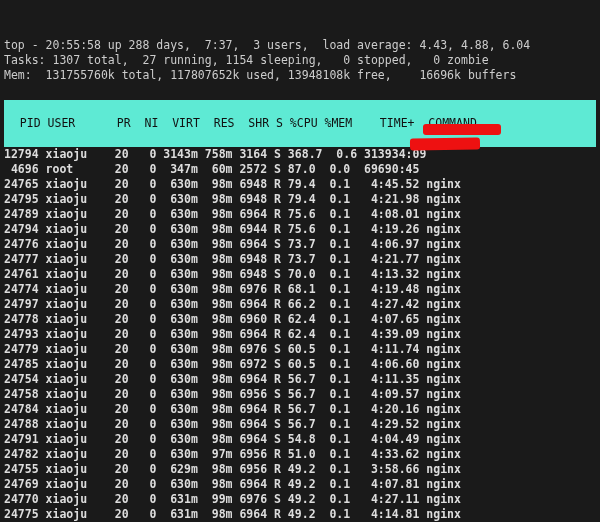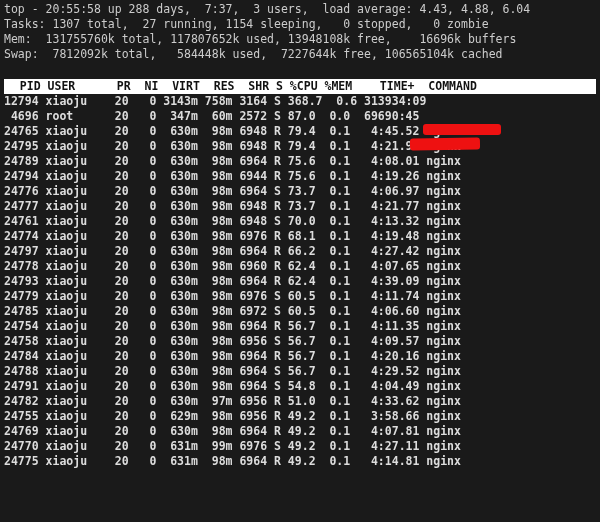--- a/index.html
+++ b/index.html
@@ -6,49 +6,48 @@
   body{
     font-family:"DejaVu Sans Mono","Menlo","Consolas",monospace;
     font-size:11.5px;
     line-height:15px;
     color:#ddd;
     width:600px;
     height:522px;
     overflow:hidden;
     position:relative;
   }
-  .term{padding:2px 4px 0 4px;}
+  .term{padding:2px 4px 0 4px;margin-top:36px;}
   .summary{color:#ccc;}
   .summary div{white-space:pre;}
   .hdr{
-    background:#ffffff;
+    background:#5eead4;
     color:#111;
-    font-weight:bold;
+    font-weight:normal;
     white-space:pre;
-    padding:0 2px;
+    padding:16px 2px;
     margin-top:2px;
   }
   .rows{white-space:pre;}
   .rows div{white-space:pre;font-weight:bold;}
   .redact{
     position:absolute;
     background:#e11;
     border-radius:3px;
     pointer-events:none;
   }
 </style>
 </head>
 <body>
 
 <div class="term">
   <div class="summary">
     <div>top - 20:55:58 up 288 days,  7:37,  3 users,  load average: 4.43, 4.88, 6.04</div>
     <div>Tasks: 1307 total,  27 running, 1154 sleeping,   0 stopped,   0 zombie</div>
     <div>Mem:  131755760k total, 117807652k used, 13948108k free,    16696k buffers</div>
-    <div>Swap:  7812092k total,   584448k used,  7227644k free, 106565104k cached</div>
   </div>
   <div>&nbsp;</div>
   <div class="hdr">  PID USER      PR  NI  VIRT  RES  SHR S %CPU %MEM    TIME+  COMMAND           </div>
   <div class="rows" id="rows"><div>12794 xiaoju    20   0 3143m 758m 3164 S 368.7  0.6 313934:09 </div><div> 4696 root      20   0  347m  60m 2572 S 87.0  0.0  69690:45 </div><div>24765 xiaoju    20   0  630m  98m 6948 R 79.4  0.1   4:45.52 nginx</div><div>24795 xiaoju    20   0  630m  98m 6948 R 79.4  0.1   4:21.98 nginx</div><div>24789 xiaoju    20   0  630m  98m 6964 R 75.6  0.1   4:08.01 nginx</div><div>24794 xiaoju    20   0  630m  98m 6944 R 75.6  0.1   4:19.26 nginx</div><div>24776 xiaoju    20   0  630m  98m 6964 S 73.7  0.1   4:06.97 nginx</div><div>24777 xiaoju    20   0  630m  98m 6948 R 73.7  0.1   4:21.77 nginx</div><div>24761 xiaoju    20   0  630m  98m 6948 S 70.0  0.1   4:13.32 nginx</div><div>24774 xiaoju    20   0  630m  98m 6976 R 68.1  0.1   4:19.48 nginx</div><div>24797 xiaoju    20   0  630m  98m 6964 R 66.2  0.1   4:27.42 nginx</div><div>24778 xiaoju    20   0  630m  98m 6960 R 62.4  0.1   4:07.65 nginx</div><div>24793 xiaoju    20   0  630m  98m 6964 R 62.4  0.1   4:39.09 nginx</div><div>24779 xiaoju    20   0  630m  98m 6976 S 60.5  0.1   4:11.74 nginx</div><div>24785 xiaoju    20   0  630m  98m 6972 S 60.5  0.1   4:06.60 nginx</div><div>24754 xiaoju    20   0  630m  98m 6964 R 56.7  0.1   4:11.35 nginx</div><div>24758 xiaoju    20   0  630m  98m 6956 S 56.7  0.1   4:09.57 nginx</div><div>24784 xiaoju    20   0  630m  98m 6964 R 56.7  0.1   4:20.16 nginx</div><div>24788 xiaoju    20   0  630m  98m 6964 S 56.7  0.1   4:29.52 nginx</div><div>24791 xiaoju    20   0  630m  98m 6964 S 54.8  0.1   4:04.49 nginx</div><div>24782 xiaoju    20   0  630m  97m 6956 R 51.0  0.1   4:33.62 nginx</div><div>24755 xiaoju    20   0  629m  98m 6956 R 49.2  0.1   3:58.66 nginx</div><div>24769 xiaoju    20   0  630m  98m 6964 R 49.2  0.1   4:07.81 nginx</div><div>24770 xiaoju    20   0  631m  99m 6976 S 49.2  0.1   4:27.11 nginx</div><div>24775 xiaoju    20   0  631m  98m 6964 R 49.2  0.1   4:14.81 nginx</div></div>
 </div>
 
 <div class="redact" style="left:423px;top:124px;width:78px;height:11px;"></div>
 <div class="redact" style="left:410px;top:138px;width:70px;height:12px;transform:rotate(-1deg);"></div>
 
 </body></html>

